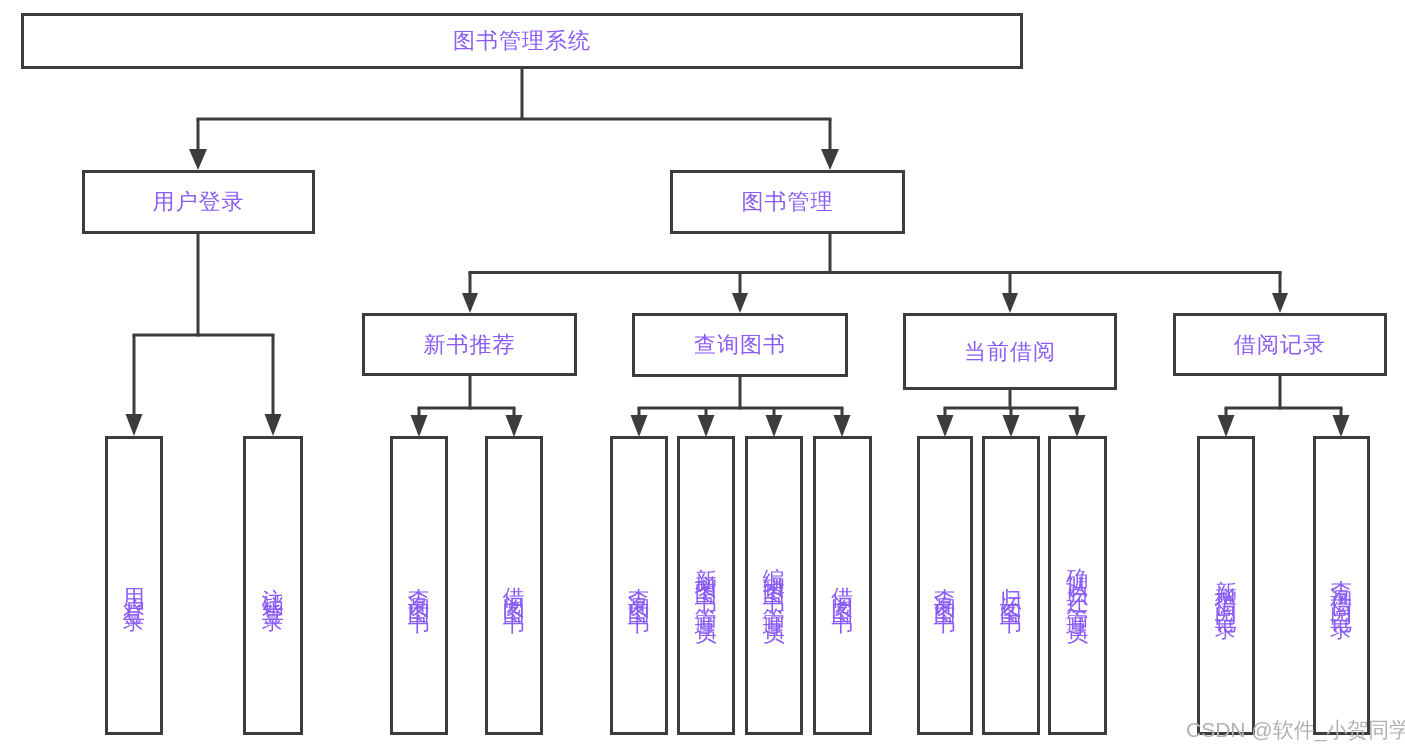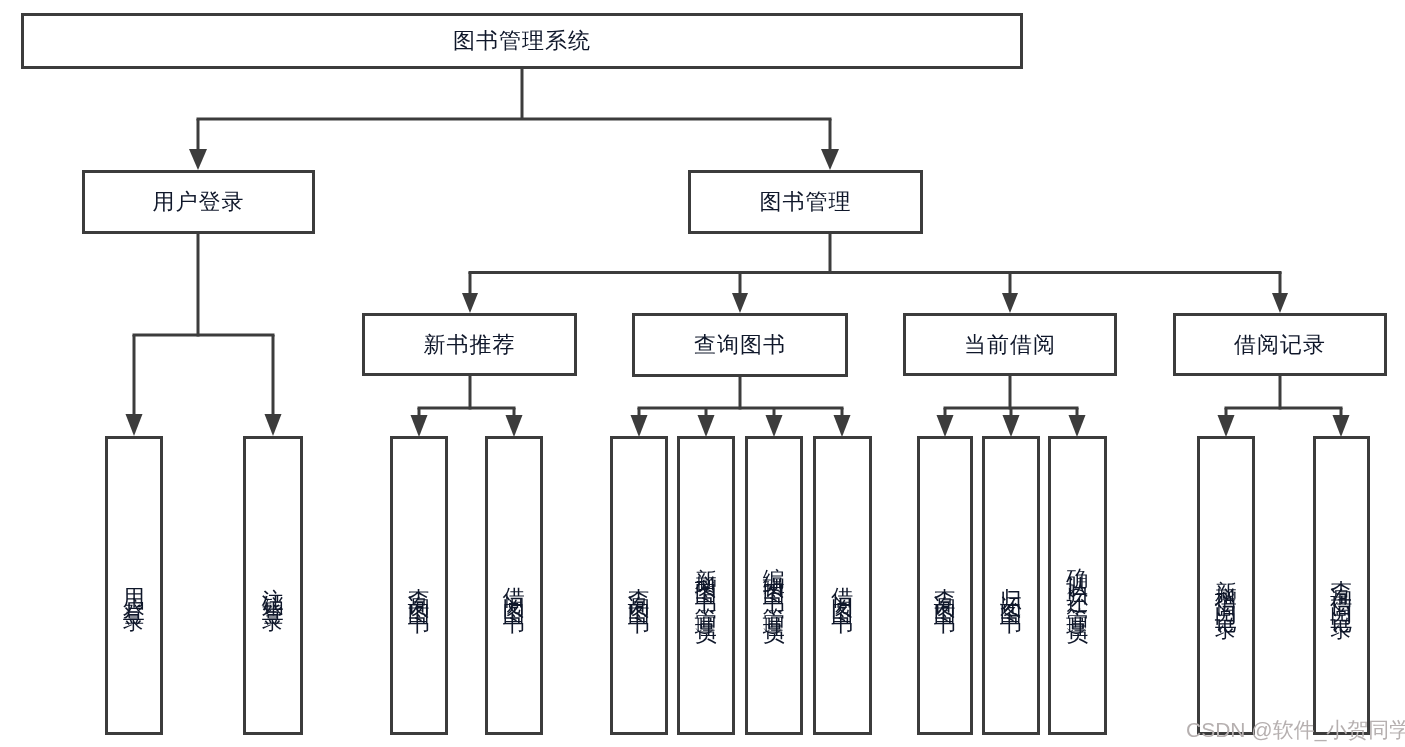--- a/index.html
+++ b/index.html
@@ -10,21 +10,21 @@
     font-family:"Liberation Sans", sans-serif;
     overflow:hidden;
   }
   .connectors{position:absolute;left:0;top:0;z-index:1;}
   .box{
     position:absolute;
     box-sizing:border-box;
     border:3px solid #3c3c3c;
     background:#ffffff;
     display:flex;align-items:center;justify-content:center;
-    color:#0f172a;
+    color:#8b5cf6;
     z-index:2;
   }
   .hbox{font-size:22px;letter-spacing:1px;}
   .vbox span{
     writing-mode:vertical-rl;
     text-orientation:mixed;
     font-size:22px;
     letter-spacing:8px;
     line-height:1.15;
     white-space:nowrap;
@@ -105,31 +105,31 @@
     <polygon points="1332.5,415 1349.5,415 1341,437" stroke="none"></polygon>
   </svg>
 
   <div class="box hbox" style="left:21px;top:13px;width:1002px;height:56px">
     <span>图书管理系统</span>
   </div>
 
   <div class="box hbox" style="left:82px;top:170px;width:233px;height:64px">
     <span>用户登录</span>
   </div>
-  <div class="box hbox" style="left:688px;top:170px;width:235px;height:64px">
+  <div class="box hbox" style="left:670px;top:170px;width:235px;height:64px">
     <span>图书管理</span>
   </div>
 
   <div class="box hbox" style="left:362px;top:313px;width:215px;height:63px">
     <span>新书推荐</span>
   </div>
   <div class="box hbox" style="left:632px;top:313px;width:216px;height:64px">
     <span>查询图书</span>
   </div>
-  <div class="box hbox" style="left:903px;top:313px;width:214px;height:63px">
+  <div class="box hbox" style="left:903px;top:313px;width:214px;height:77px">
     <span>当前借阅</span>
   </div>
   <div class="box hbox" style="left:1173px;top:313px;width:214px;height:63px">
     <span>借阅记录</span>
   </div>
 
   <div class="box vbox" style="left:105px;top:436px;width:58px;height:299px">
     <span>用户登录</span>
   </div>
   <div class="box vbox" style="left:243px;top:436px;width:60px;height:299px">

